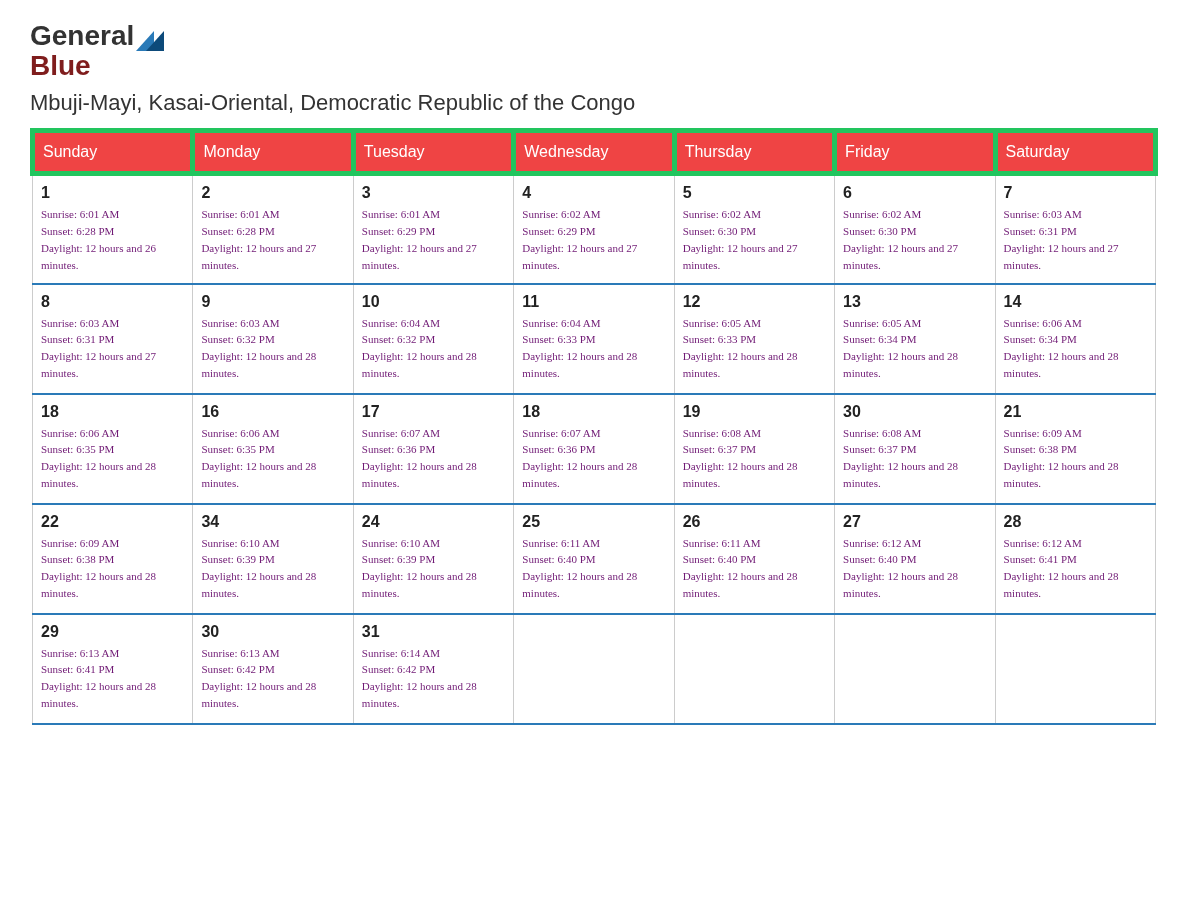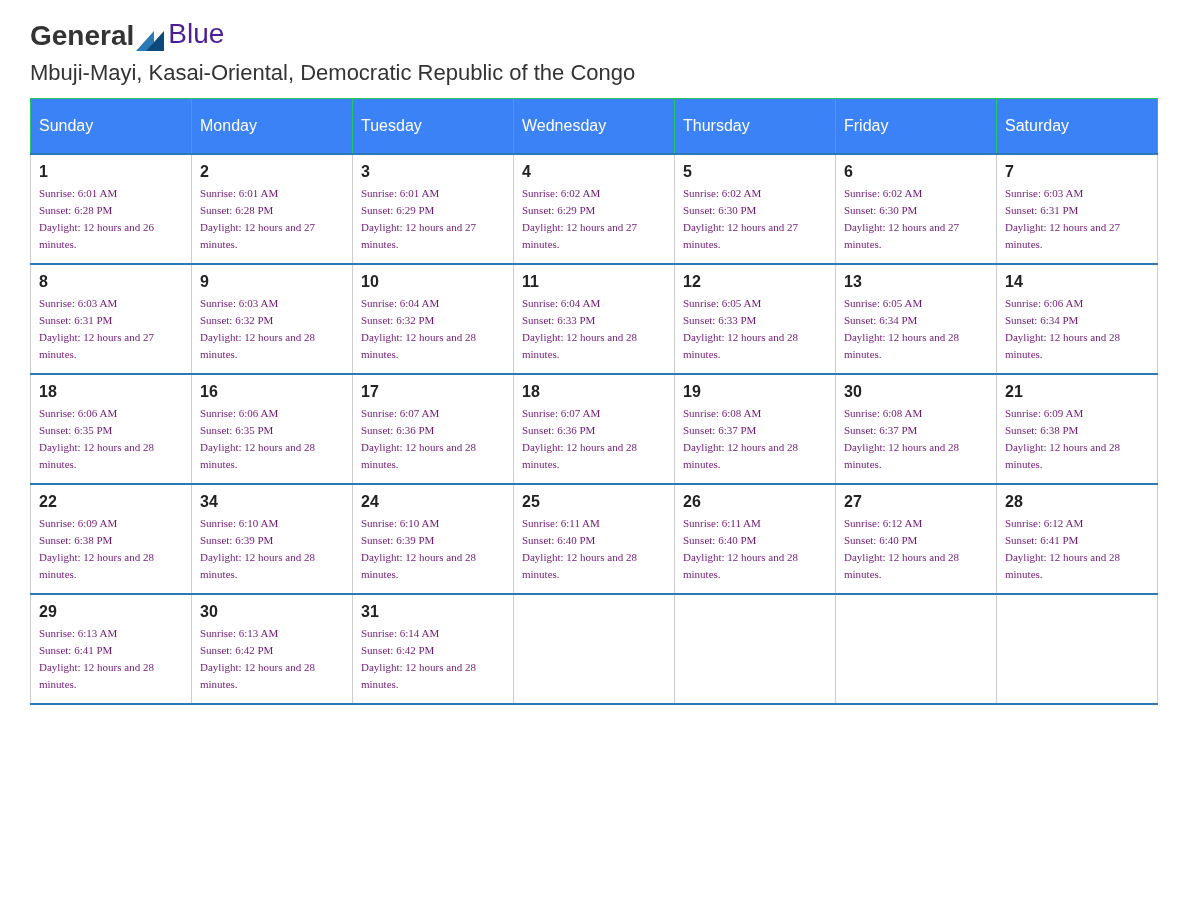--- a/index.html
+++ b/index.html
@@ -16,26 +16,26 @@
       align-items: flex-start;
       margin-bottom: 8px;
     }
     .logo-text-general {
       font-size: 28px;
       font-weight: bold;
       color: #333333;
     }
     .logo-text-blue {
       font-size: 28px;
-      font-weight: normal;
-      color: #4c1d95;
+      font-weight: bold;
+      color: #7f1d1d;
     }
     .logo-container {
       display: flex;
-      flex-direction: row;
+      flex-direction: column;
       align-items: flex-start;
     }
     .logo-row {
       display: flex;
       align-items: center;
     }
     .page-title {
       font-size: 52px;
       font-weight: bold;
       color: #222222;
@@ -45,27 +45,27 @@
       font-size: 22px;
       color: #333333;
       margin-bottom: 12px;
     }
     .calendar-table {
       width: 100%;
       border-collapse: collapse;
       table-layout: fixed;
     }
     .calendar-table th {
-      background-color: #3b82f6;
+      background-color: #ef4444;
       color: #ffffff;
-      padding: 18px 8px;
+      padding: 10px 8px;
       text-align: left;
       font-size: 16px;
       font-weight: normal;
-      border: 1px solid #22c55e;
+      border: 5px solid #22c55e;
     }
     .calendar-table td {
       vertical-align: top;
       padding: 8px;
       border: 1px solid #cccccc;
       border-top: 2px solid #2a7ab8;
       font-size: 13px;
       color: #333333;
       height: 110px;
     }

